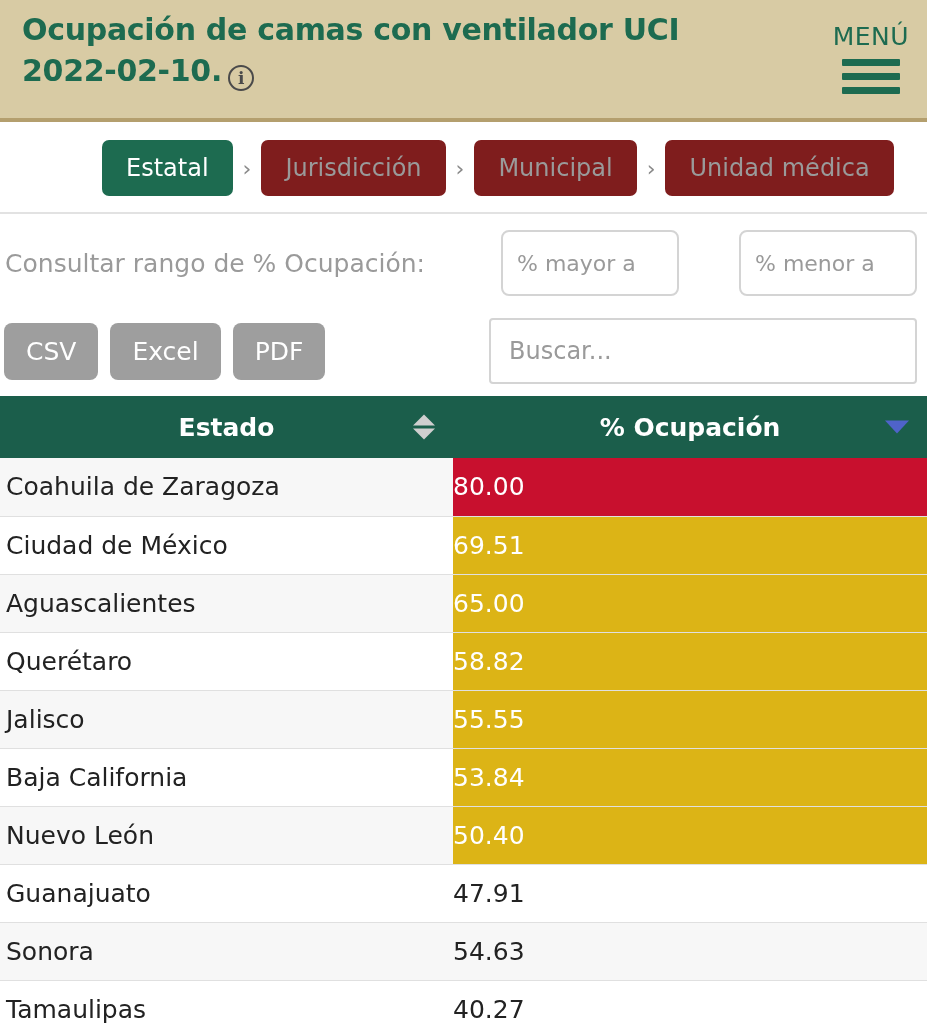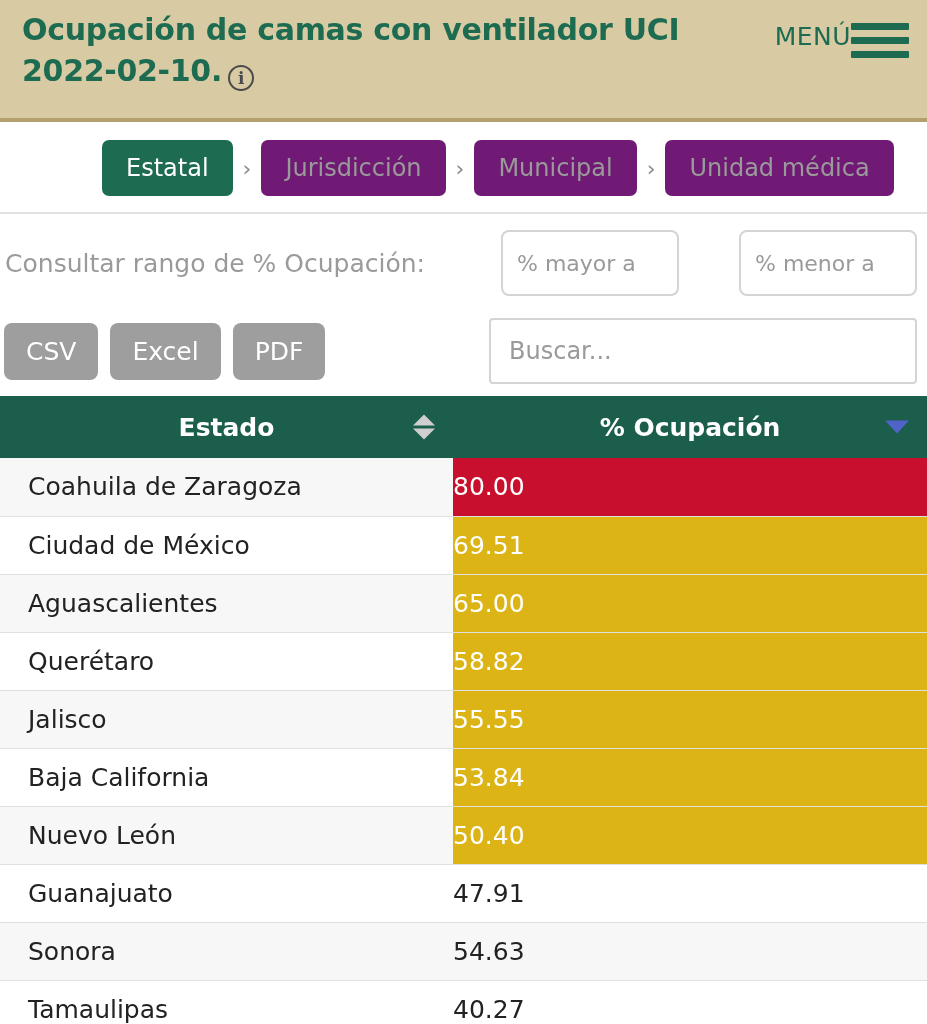--- a/index.html
+++ b/index.html
@@ -39,21 +39,21 @@
     font-size: 17px;
     font-weight: bold;
     line-height: 22px;
     text-align: center;
     vertical-align: -3px;
     margin-left: 6px;
     font-family: "DejaVu Serif", serif;
   }
   .menu-box {
     display: flex;
-    flex-direction: row;
+    flex-direction: column;
     align-items: center;
     padding-top: 12px;
   }
   .menu-label {
     color: #1d6b50;
     font-size: 25px;
     letter-spacing: 0.5px;
     margin-bottom: 8px;
   }
   .hamburger { width: 58px; }
@@ -73,21 +73,21 @@
     padding: 18px 0 16px 102px;
     border-bottom: 2px solid #e2e2e2;
   }
   .crumb {
     border-radius: 7px;
     font-size: 24px;
     padding: 14px 24px;
     white-space: nowrap;
   }
   .crumb.active { background: #1d6b50; color: #ffffff; }
-  .crumb.inactive { background: #701a75; color: #9a9a9a; }
+  .crumb.inactive { background: #7f1d1d; color: #9a9a9a; }
   .crumb-sep {
     color: #8a8a8a;
     font-size: 22px;
     padding: 0 10px;
   }
 
   
   .range-row {
     display: flex;
     align-items: center;
@@ -191,21 +191,21 @@
     border-right: 12px solid transparent;
     border-top: 13px solid #4f63c9;
   }
   tbody td {
     height: 58px;
     font-size: 25px;
     border-bottom: 1px solid #e0e0e0;
   }
   td.estado {
     color: #222222;
-    padding-left: 28px;
+    padding-left: 6px;
     text-align: left;
   }
   td.valor {
     text-align: left;
     color: #222222;
   }
   tr:nth-child(odd) td.estado { background: #f7f7f7; }
   tr:nth-child(even) td.estado { background: #ffffff; }
   tr:nth-child(odd) td.valor.plain { background: #f7f7f7; }
   tr:nth-child(even) td.valor.plain { background: #ffffff; }

